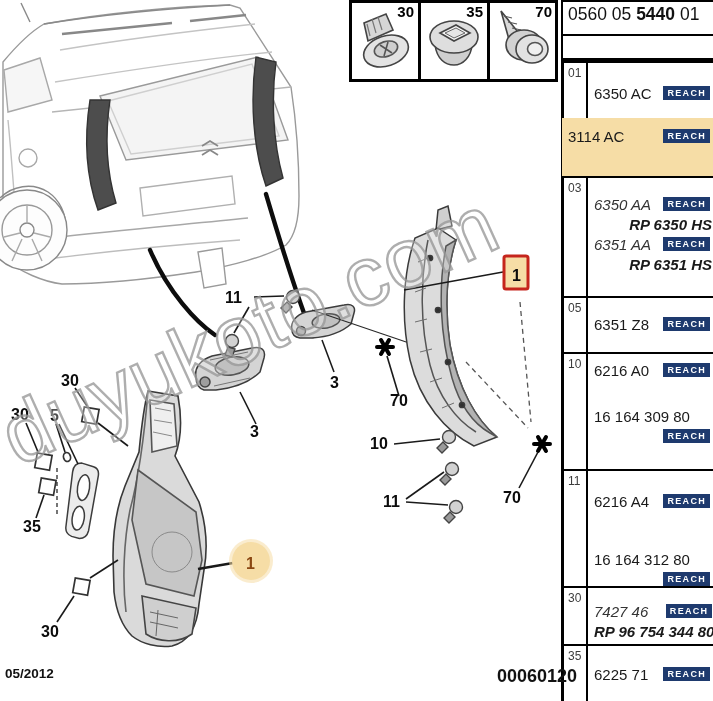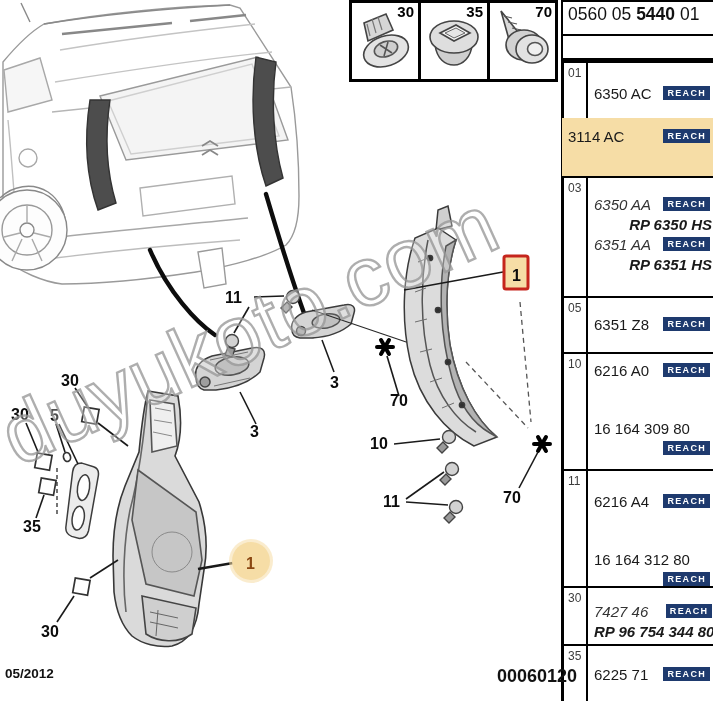--- a/index.html
+++ b/index.html
@@ -323,21 +323,21 @@
           </div>
         </div>
       </div>
       <div class="trow" style="height: 117px;">
         <div class="row-ref">10</div>
         <div class="row-content" style="padding-top: 6px;">
           <div class="line code">
             <span class="code">6216 A0</span>
             <span class="badge">REACH</span>
           </div>
-          <div class="line code" style="margin-top: 38px;">
+          <div class="line code" style="margin-top: 26px;">
             <span class="code">16 164 309 80</span>
           </div>
           <div class="line below">
             <span class="badge">REACH</span>
           </div>
         </div>
       </div>
       <div class="trow" style="height: 117px;">
         <div class="row-ref">11</div>
         <div class="row-content" style="padding-top: 20px;">

